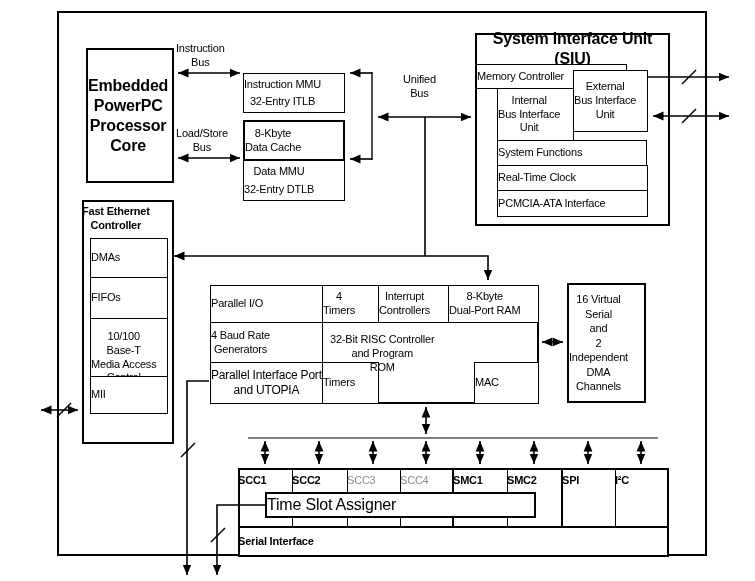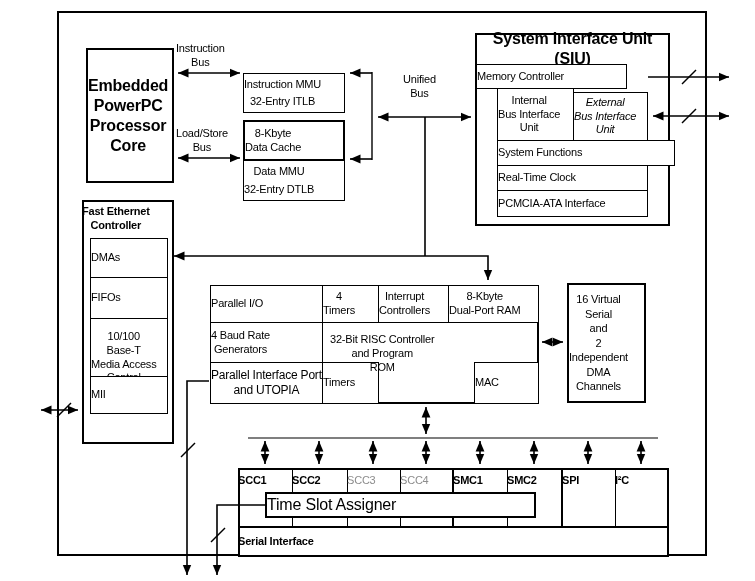--- a/index.html
+++ b/index.html
@@ -64,26 +64,26 @@
     <span class="lbl bold f12">System Interface Unit (SIU)</span>
   </div>
   <div class="box" style="left:476px;top:64px;width:151px;height:25px;">
     <span class="lbl">Memory Controller</span>
   </div>
   <div class="box" style="left:497px;top:88px;width:77px;height:53px;">
     <span class="lbl">Internal
 Bus Interface
 Unit</span>
   </div>
-  <div class="box" style="left:573px;top:92px;width:75px;height:49px;font-style:italic;">
+  <div class="box" style="left:573px;top:70px;width:75px;height:62px;">
     <span class="lbl">External
 Bus Interface
 Unit</span>
   </div>
-  <div class="box" style="left:497px;top:140px;width:178px;height:26px;">
+  <div class="box" style="left:497px;top:140px;width:150px;height:26px;">
     <span class="lbl">System Functions</span>
   </div>
   <div class="box" style="left:497px;top:165px;width:151px;height:26px;">
     <span class="lbl">Real-Time Clock</span>
   </div>
   <div class="box" style="left:497px;top:190px;width:151px;height:27px;">
     <span class="lbl">PCMCIA-ATA Interface</span>
   </div>
 
   <div class="box b2" style="left:82px;top:200px;width:92px;height:244px;"></div>

